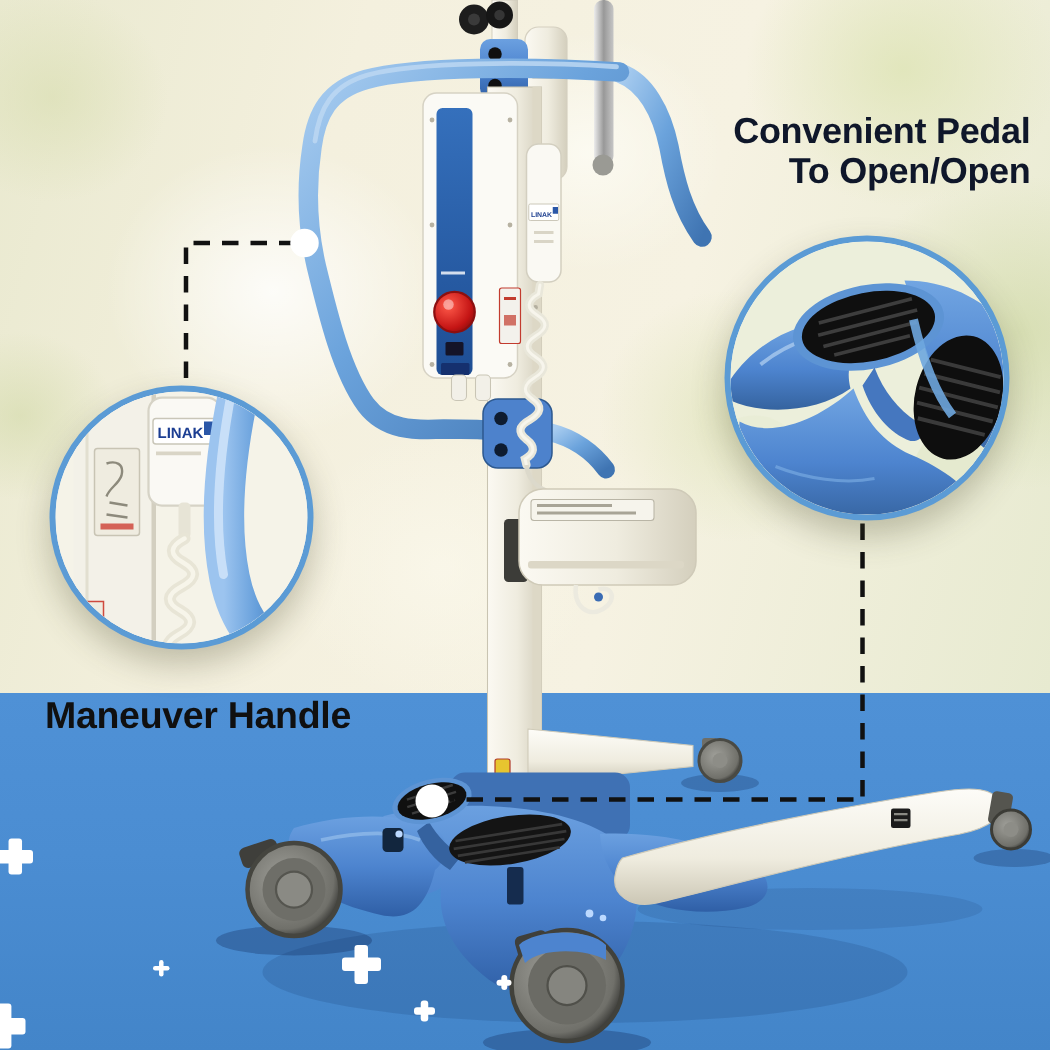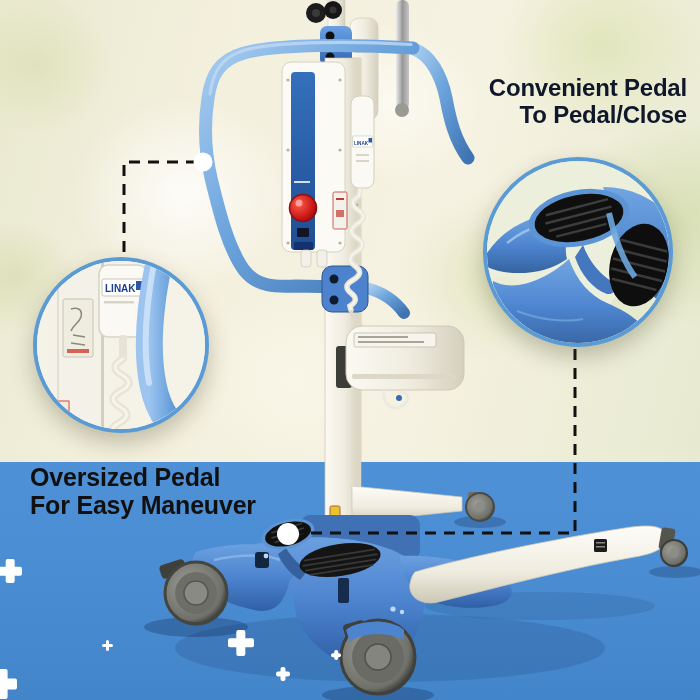--- a/index.html
+++ b/index.html
@@ -334,26 +334,25 @@
       <g transform="rotate(14 152 104)">
         <ellipse cx="152" cy="104" rx="29" ry="42" fill="#0e0e0e"></ellipse>
         <path d="M128,84 L176,84 M126,94 L178,94 M125,104 L179,104 M126,114 L178,114 M129,124 L175,124" stroke="#3a3a3a" stroke-width="2.6"></path>
       </g>
       <path d="M122,52 C128,78 136,100 148,116" stroke="#6ea6de" stroke-width="6" fill="none" opacity=".9"></path>
     </svg>
   </div>
 
   <div class="headline">
     <div>Convenient Pedal</div>
-    <div>To Pedal/Close</div>
+    <div>To Open/Open</div>
   </div>
 
   <div class="caption">
-    <div>Oversized Pedal</div>
-    <div>For Easy Maneuver</div>
+    <div>Maneuver Handle</div>
   </div>
 
   <span class="plus" style="left:-2px;top:559px;width:24px;height:24px"></span>
   <span class="plus" style="left:-13px;top:669px;width:30px;height:30px"></span>
   <span class="plus" style="left:102px;top:640px;width:11px;height:11px"></span>
   <span class="plus" style="left:228px;top:630px;width:26px;height:26px"></span>
   <span class="plus" style="left:276px;top:667px;width:14px;height:14px"></span>
   <span class="plus" style="left:331px;top:650px;width:10px;height:10px"></span>
 
 </div>

